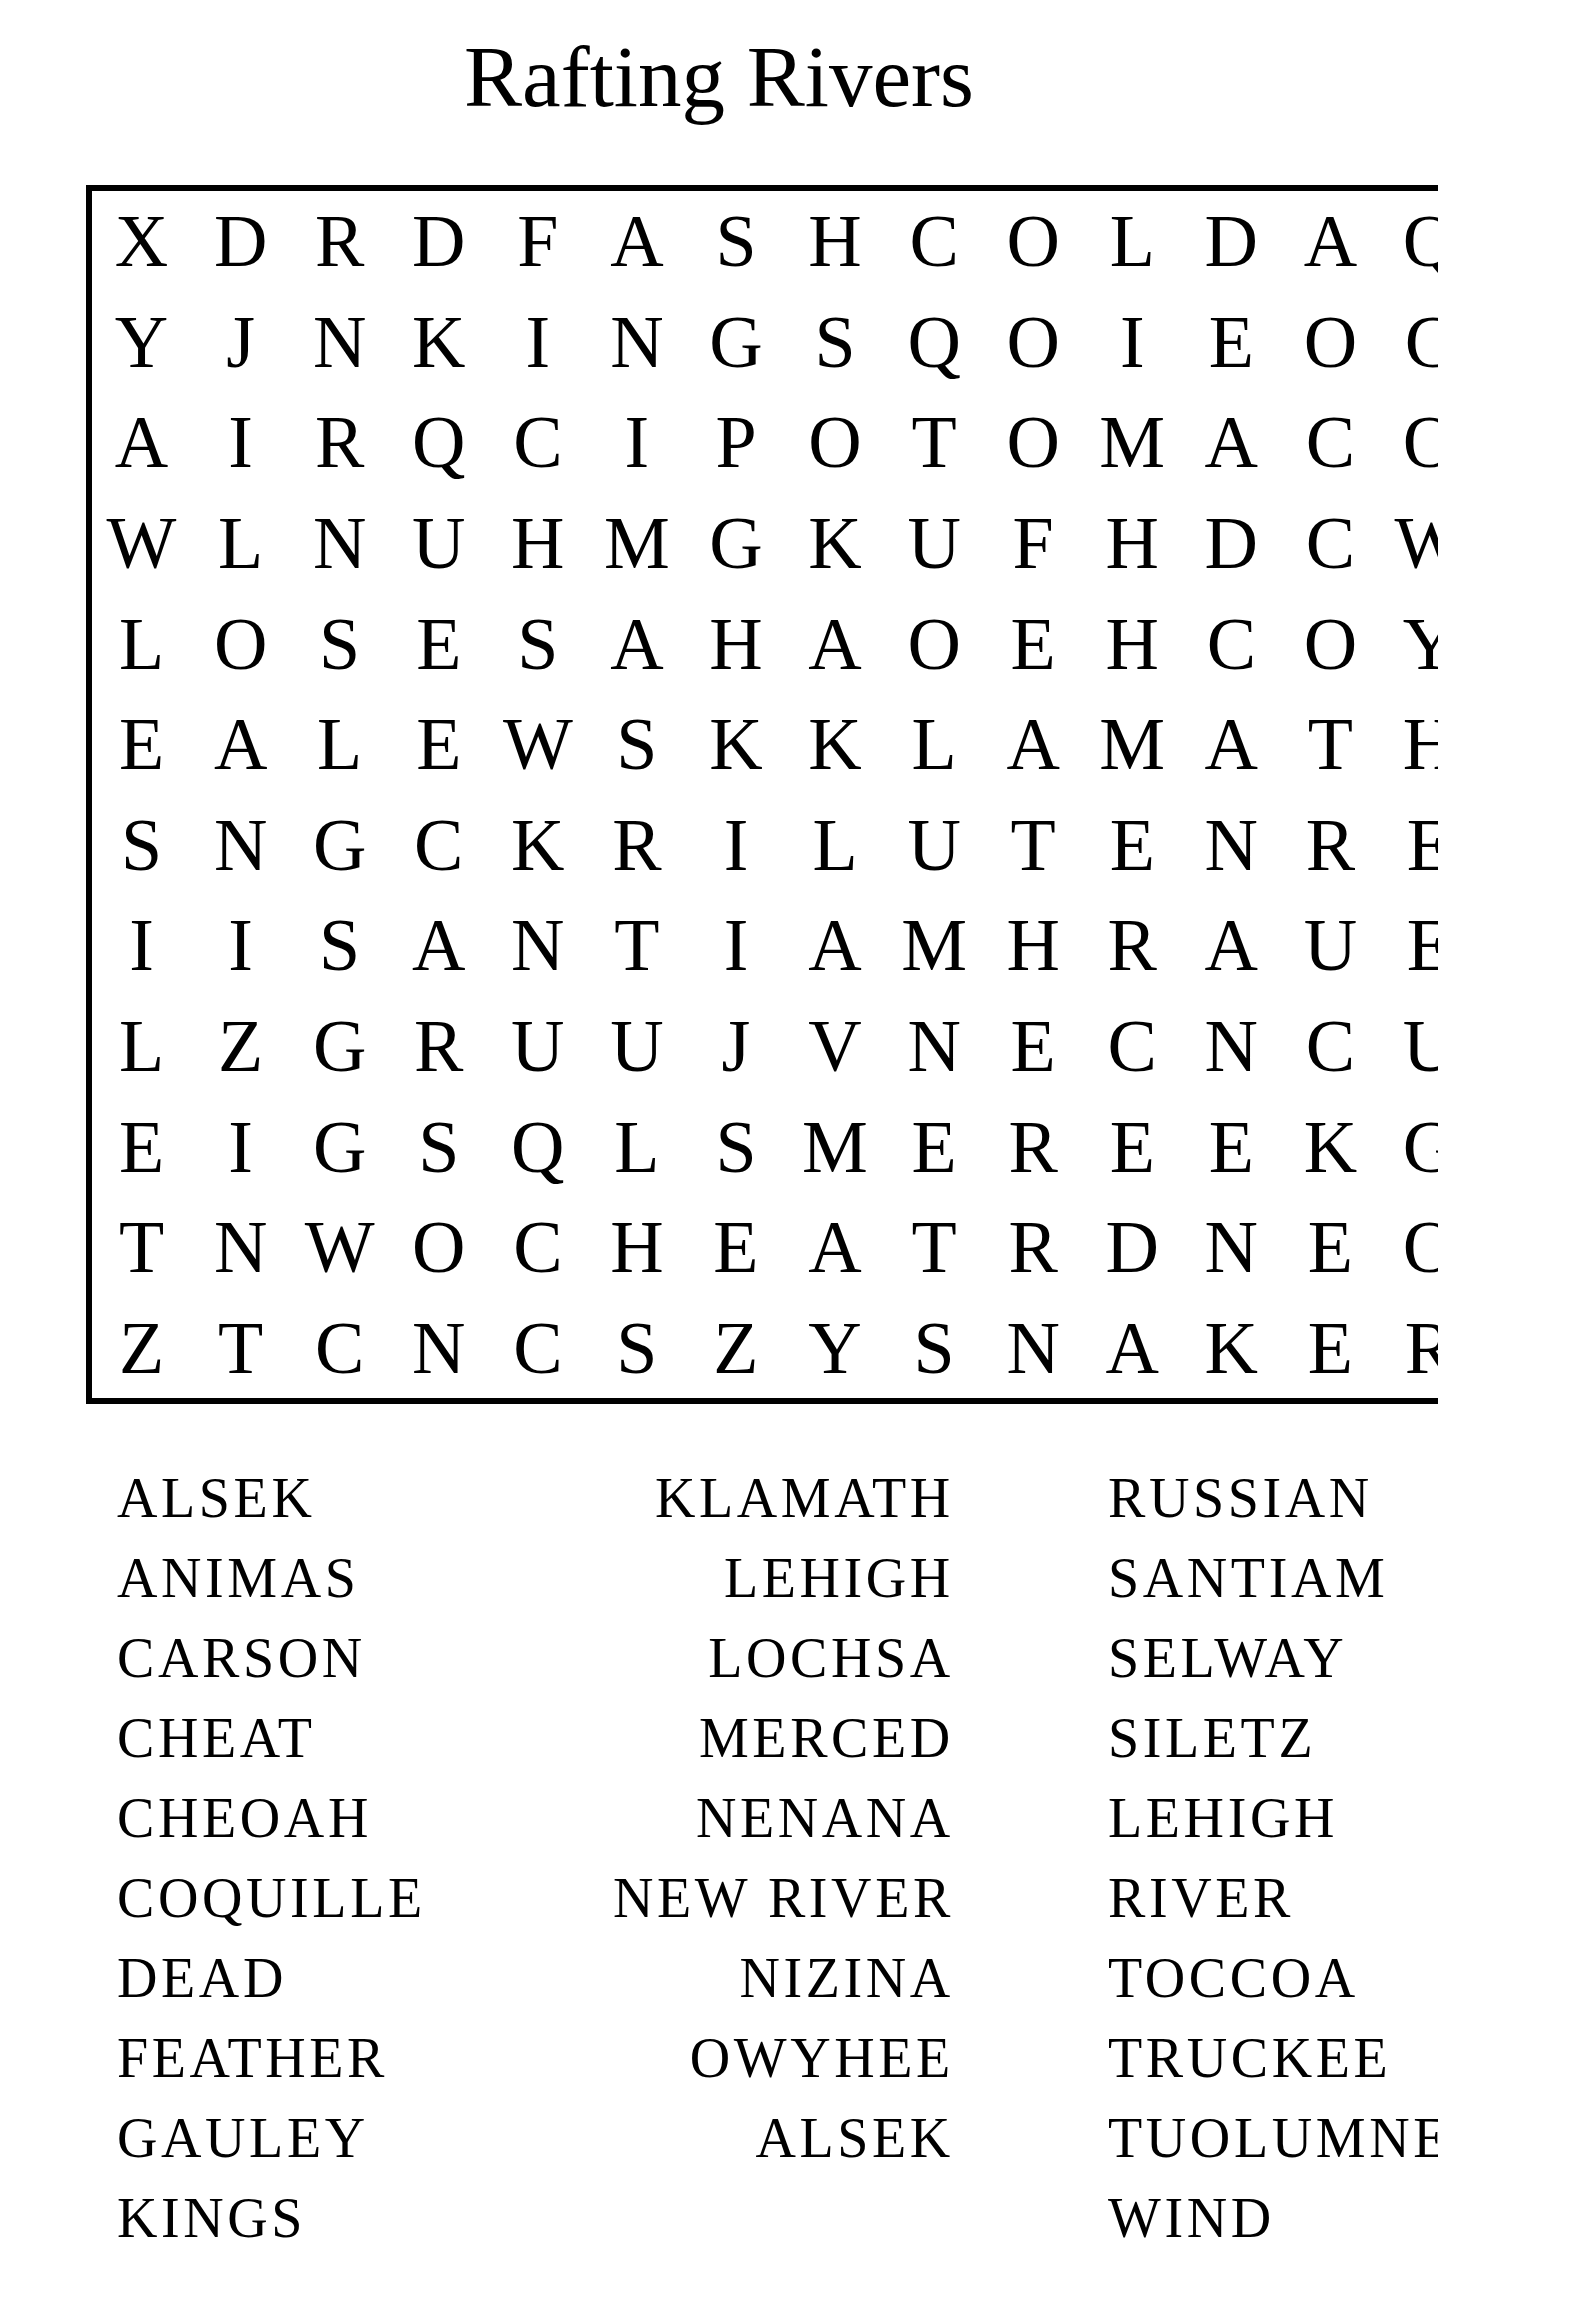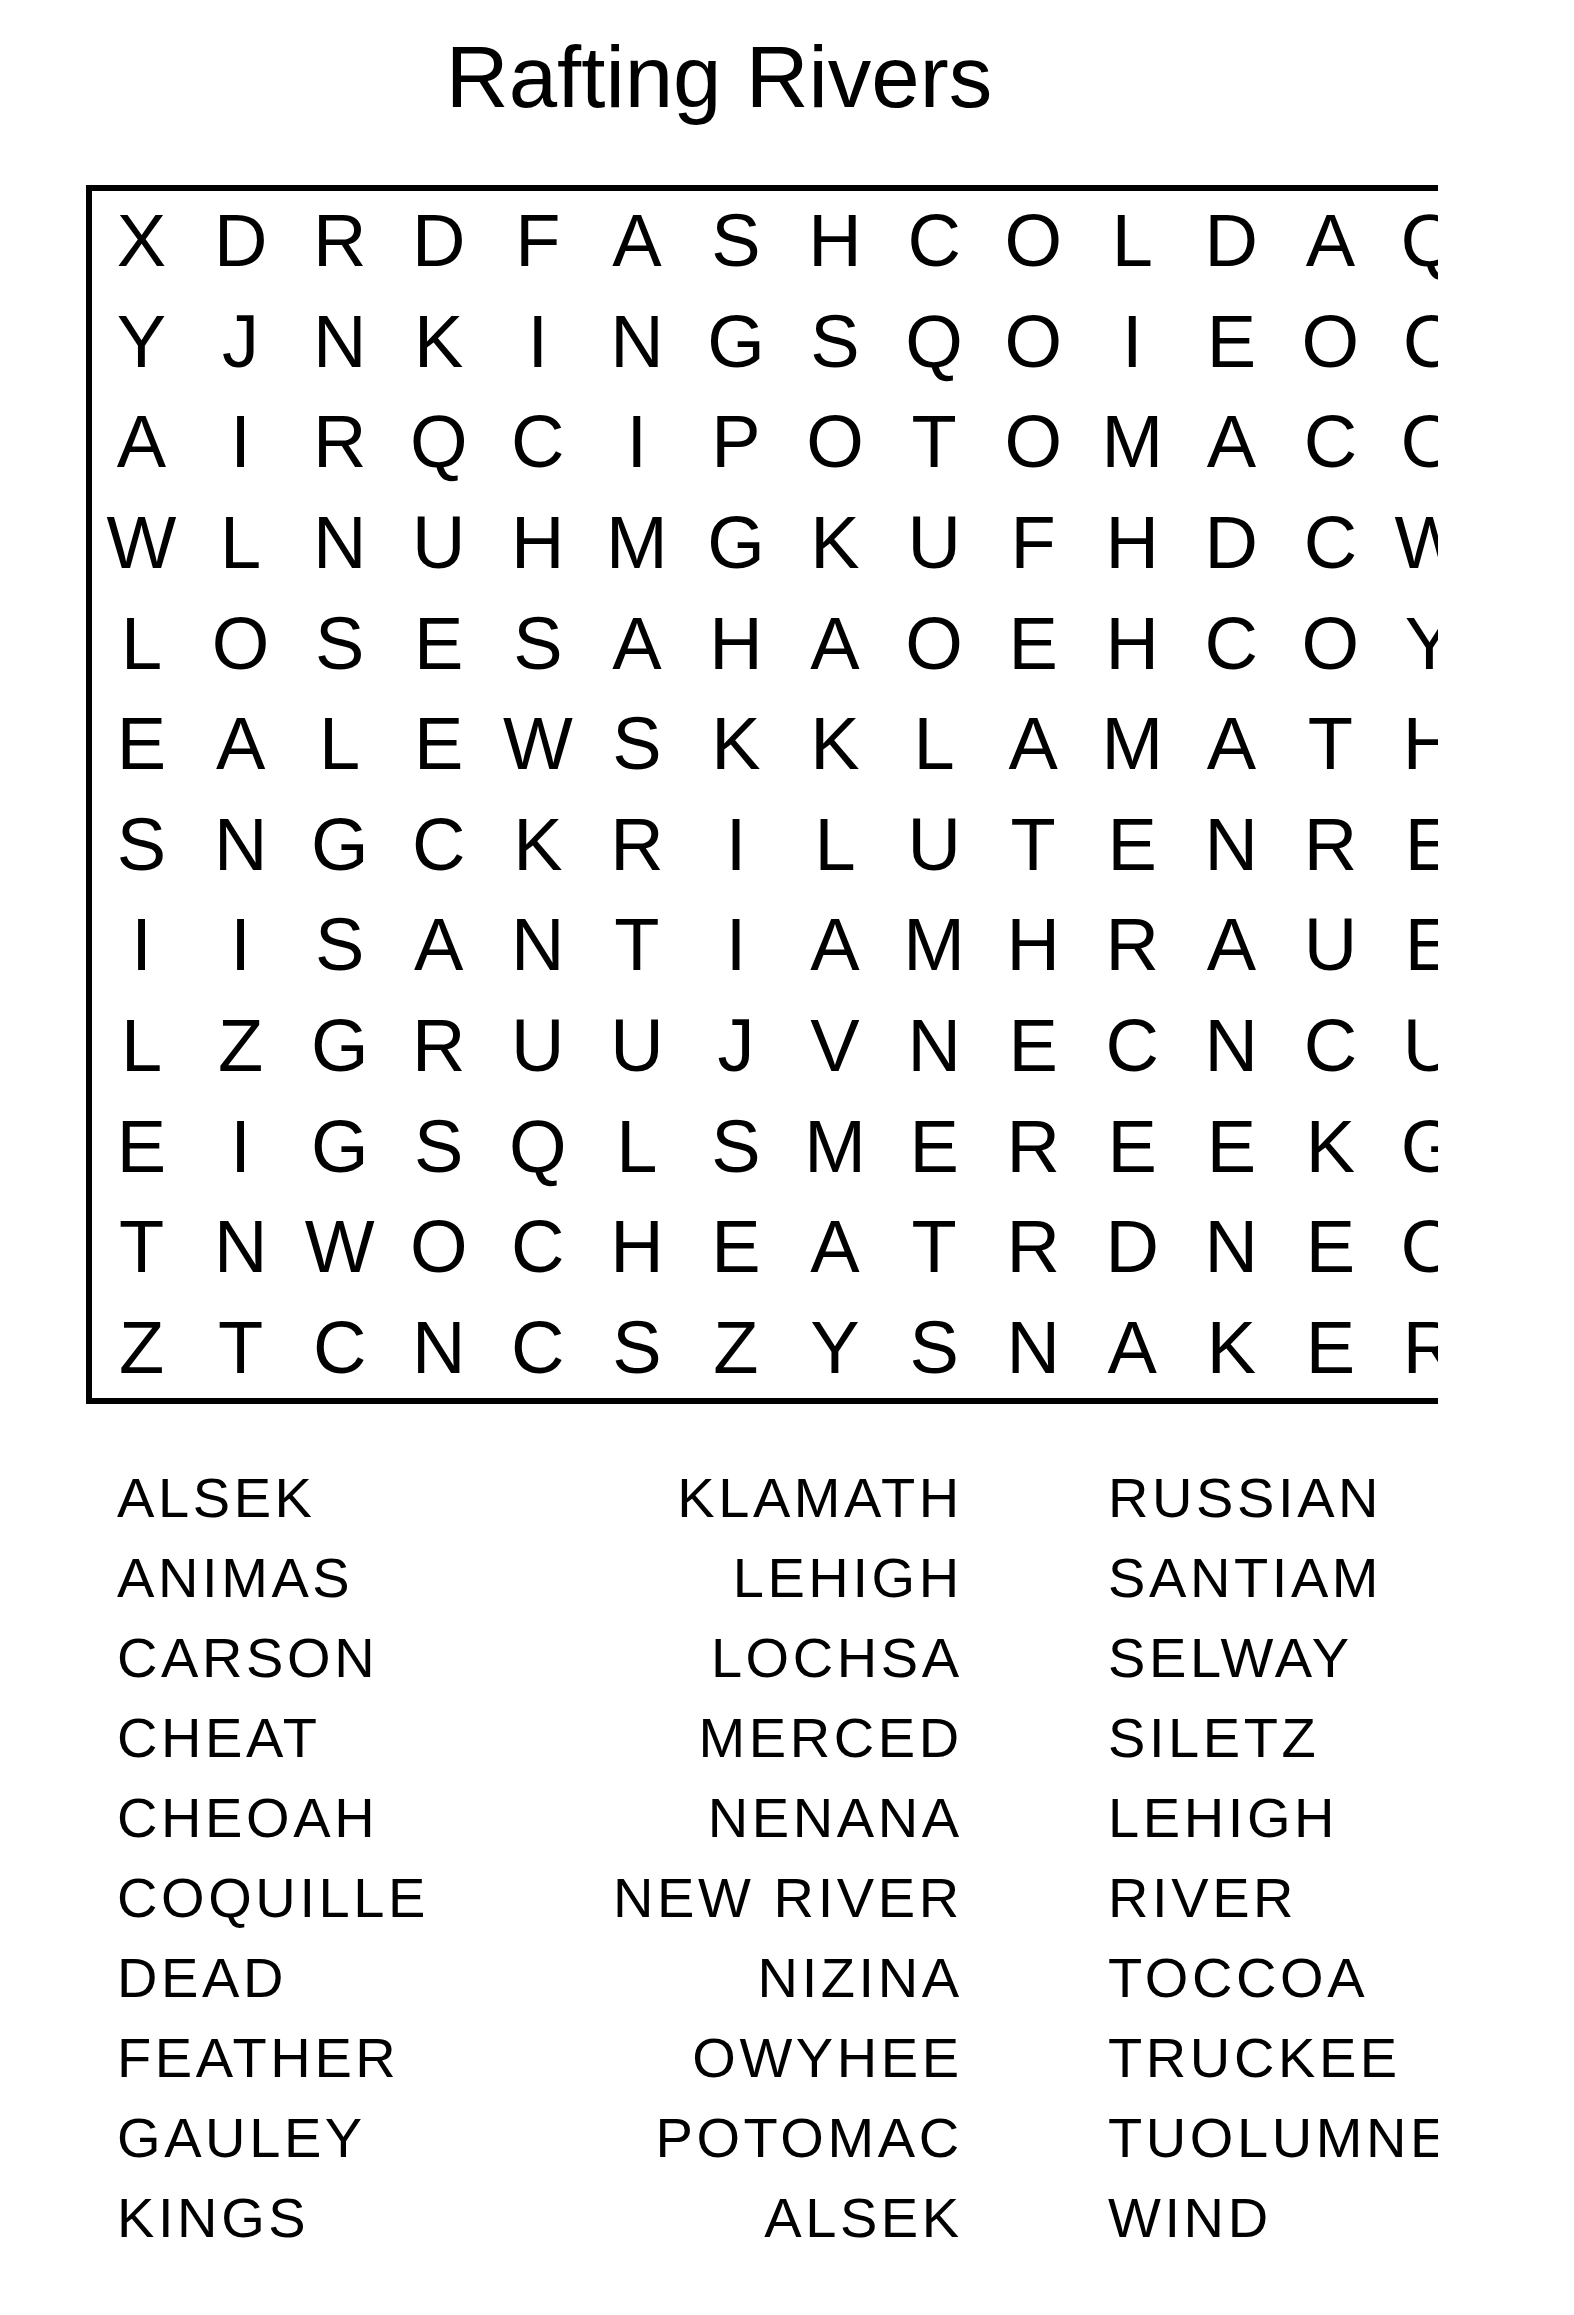--- a/index.html
+++ b/index.html
@@ -6,21 +6,21 @@
     margin: 0;
     padding: 0;
     background: #ffffff;
   }
   .page {
     position: relative;
     width: 1438px;
     height: 2316px;
     background: #ffffff;
     color: #000000;
-    font-family: Liberation Sans, sans-serif;
+    font-family: Liberation Serif, serif;
     overflow: hidden;
   }
   .title {
     position: absolute;
     top: 33px;
     left: 0;
     width: 100%;
     margin: 0;
     text-align: center;
     font-size: 87px;
@@ -253,21 +253,20 @@
       </div>
       <div class="word-col word-col-2">
         <div class="word">KLAMATH</div>
         <div class="word">LEHIGH</div>
         <div class="word">LOCHSA</div>
         <div class="word">MERCED</div>
         <div class="word">NENANA</div>
         <div class="word">NEW RIVER</div>
         <div class="word">NIZINA</div>
         <div class="word">OWYHEE</div>
-        <div class="word">POTOMAC</div>
         <div class="word">ALSEK</div>
       </div>
       <div class="word-col word-col-3">
         <div class="word">RUSSIAN</div>
         <div class="word">SANTIAM</div>
         <div class="word">SELWAY</div>
         <div class="word">SILETZ</div>
         <div class="word">LEHIGH</div>
         <div class="word">RIVER</div>
         <div class="word">TOCCOA</div>

